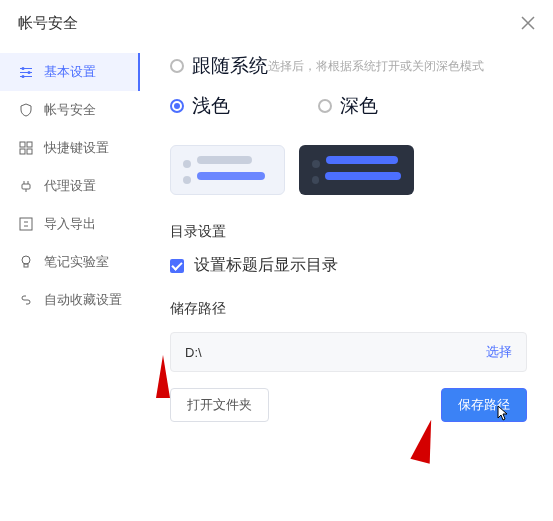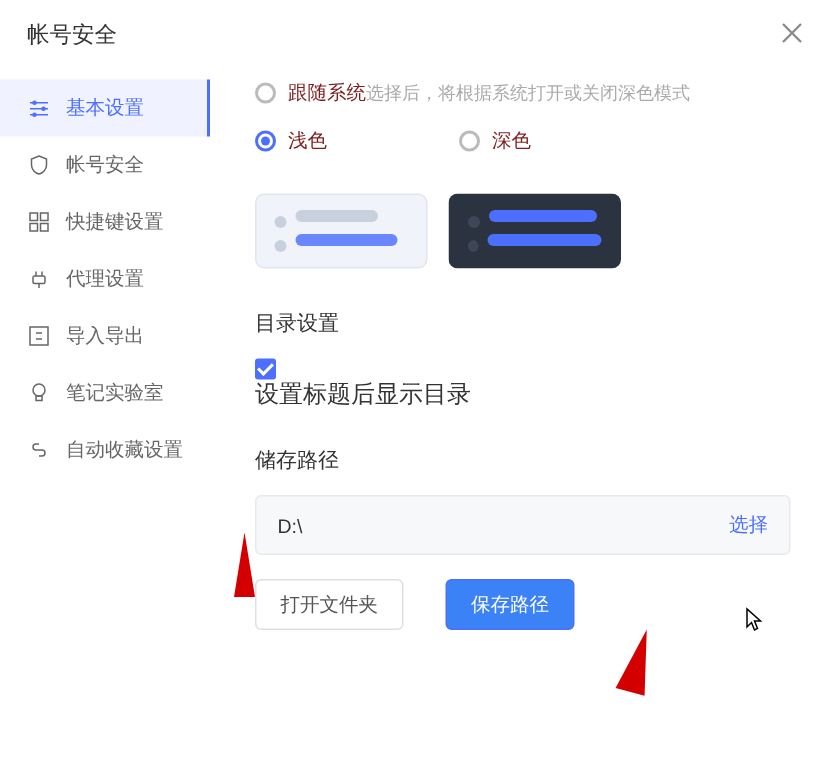--- a/index.html
+++ b/index.html
@@ -10,43 +10,43 @@
     .main { display: flex; height: calc(100% - 48px); }
     .sidebar { width: 140px; padding-top: 6px; }
     .sidebar-item { display: flex; align-items: center; padding: 10px 18px; font-size: 13px; color: #666; cursor: pointer; }
     .sidebar-item.active { color: #4c6fff; background: #f0f3ff; border-right: 2px solid #4c6fff; }
     .sidebar-item .icon { width: 16px; height: 16px; margin-right: 10px; display: inline-flex; align-items: center; justify-content: center; }
     .content { flex: 1; padding: 6px 26px 0 30px; color: #333; }
     .radio-row { display: flex; align-items: center; margin-bottom: 14px; }
     .radio { width: 14px; height: 14px; border: 2px solid #bbb; border-radius: 50%; margin-right: 8px; position: relative; }
     .radio.checked { border-color: #4c6fff; }
     .radio.checked::after { content: ""; position: absolute; top: 2px; left: 2px; width: 6px; height: 6px; background: #4c6fff; border-radius: 50%; }
-    .radio-label { font-size: 13px; color: #7f1d1d; }
+    .radio-label { font-size: 19px; color: #0f172a; }
     .radio-desc { font-size: 12px; color: #aaa; }
     .theme-radios { display: flex; gap: 88px; margin-bottom: 12px; }
     .theme-previews { display: flex; gap: 14px; margin-bottom: 28px; }
     .preview { width: 115px; height: 50px; border-radius: 6px; padding: 10px 12px; border: 1px solid transparent; }
     .preview.light { background: #f0f3fa; border-color: #e0e5f0; }
     .preview.dark { background: #2b3240; }
     .p-line { height: 8px; border-radius: 4px; margin-bottom: 8px; }
     .preview.light .p-line.a { width: 55px; background: #c8cfdd; }
     .preview.light .p-line.b { width: 68px; background: #6b87ff; }
     .preview.dark .p-line.a { width: 72px; background: #4c6fff; }
     .preview.dark .p-line.b { width: 82px; background: #4c6fff; }
     .p-dot { width: 8px; height: 8px; border-radius: 50%; display: inline-block; margin-right: 6px; vertical-align: middle; }
     .preview.light .p-dot { background: #c8cfdd; }
     .preview.dark .p-dot { background: #3d4758; }
     .p-row { display: flex; align-items: center; }
     .section-title { font-size: 14px; color: #333; margin-bottom: 14px; }
-    .checkbox-row { display: flex; align-items: flex-start; margin-bottom: 24px; flex-direction: column; }
+    .checkbox-row { display: flex; align-items: center; margin-bottom: 24px; }
     .checkbox { width: 14px; height: 14px; background: #4c6fff; border-radius: 2px; margin-right: 10px; position: relative; }
     .checkbox::after { content: ""; position: absolute; top: 1px; left: 4px; width: 4px; height: 8px; border: solid #fff; border-width: 0 2px 2px 0; transform: rotate(45deg); }
     .path-box { display: flex; align-items: center; justify-content: space-between; background: #f7f8fa; border: 1px solid #e8e9ec; border-radius: 4px; padding: 10px 14px; margin-bottom: 16px; font-size: 13px; }
     .path-select { color: #4c6fff; cursor: pointer; }
-    .button-row { display: flex; justify-content: flex-start; gap: 28px; }
+    .button-row { display: flex; justify-content: space-between; gap: 0; }
     .btn { padding: 7px 16px; font-size: 13px; border: 1px solid #dcdfe6; border-radius: 4px; background: #fff; color: #555; cursor: pointer; }
     .btn.primary { background: #3b82f6; border-color: #4c6fff; color: #fff; }
     .cursor-overlay { position: absolute; }
   </style>
 </head>
 <body>
 
 <div class="header">
   <div class="header-title">帐号安全</div>
   <div class="close-btn">

